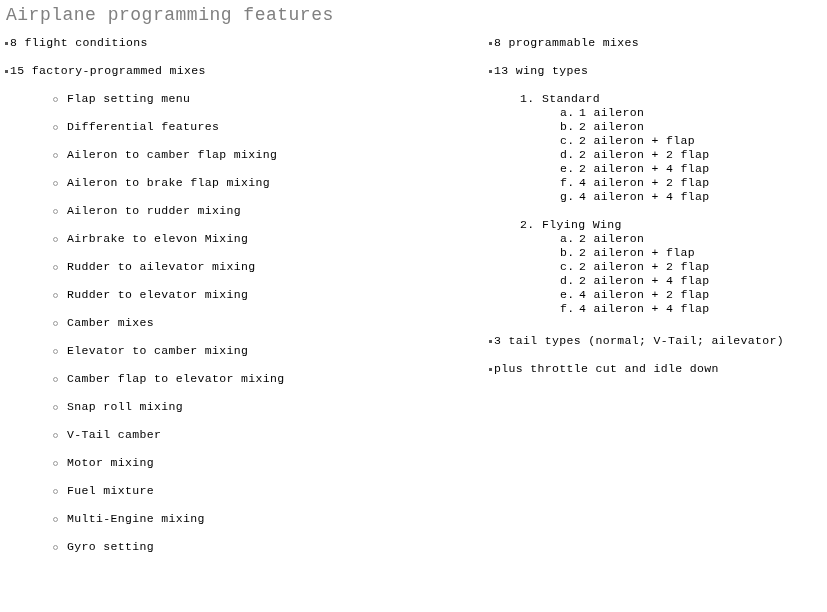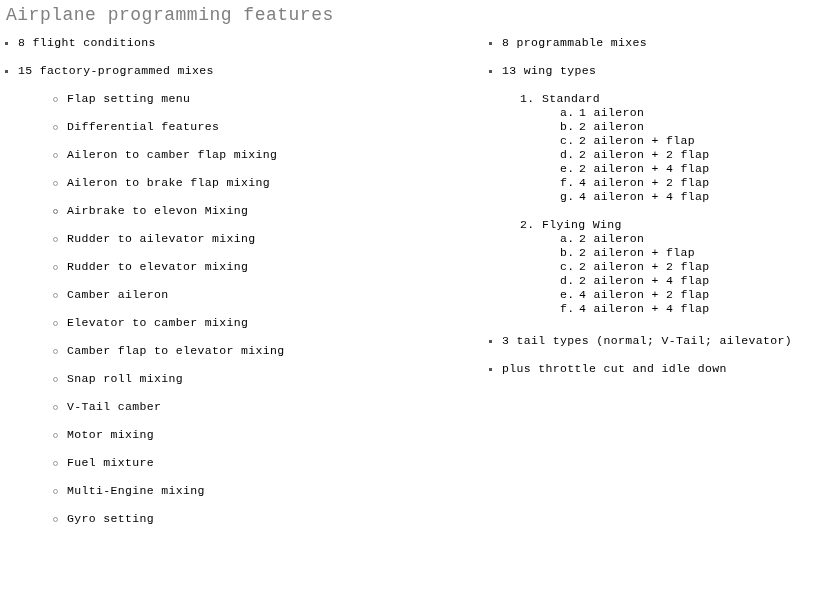--- a/index.html
+++ b/index.html
@@ -51,21 +51,21 @@
   }
 
   
   ul.lvl1 {
     list-style: none;
     margin: 0;
     padding: 0;
   }
   ul.lvl1 > li.l1 {
     position: relative;
-    padding-left: 18px;
+    padding-left: 10px;
     font-size: 11.5px;
     line-height: 14px;
     margin-bottom: 14px;
     letter-spacing: 0.35px;
     white-space: nowrap;
   }
   ul.lvl1 > li.l1 > .sq {
     position: absolute;
     left: 5px;
     top: 6px;
@@ -181,36 +181,37 @@
       <li class="l2">
         <span class="circ"></span>
         <span class="txt">Aileron to camber flap mixing</span>
       </li>
       <li class="l2">
         <span class="circ"></span>
         <span class="txt">Aileron to brake flap mixing</span>
       </li>
       <li class="l2">
         <span class="circ"></span>
+        <span class="txt">Aileron to rudder mixing</span>
       </li>
       <li class="l2">
         <span class="circ"></span>
         <span class="txt">Airbrake to elevon Mixing</span>
       </li>
       <li class="l2">
         <span class="circ"></span>
         <span class="txt">Rudder to ailevator mixing</span>
       </li>
       <li class="l2">
         <span class="circ"></span>
         <span class="txt">Rudder to elevator mixing</span>
       </li>
       <li class="l2">
         <span class="circ"></span>
-        <span class="txt">Camber aileron</span>
+        <span class="txt">Camber mixes</span>
       </li>
       <li class="l2">
         <span class="circ"></span>
         <span class="txt">Elevator to camber mixing</span>
       </li>
       <li class="l2">
         <span class="circ"></span>
         <span class="txt">Camber flap to elevator mixing</span>
       </li>
       <li class="l2">

